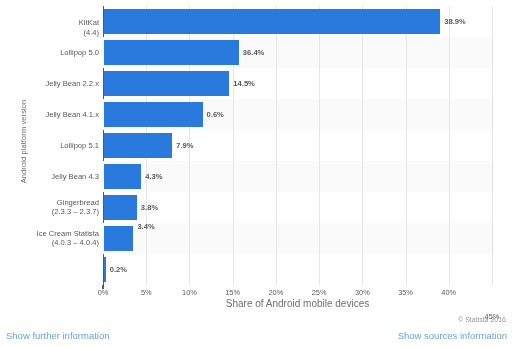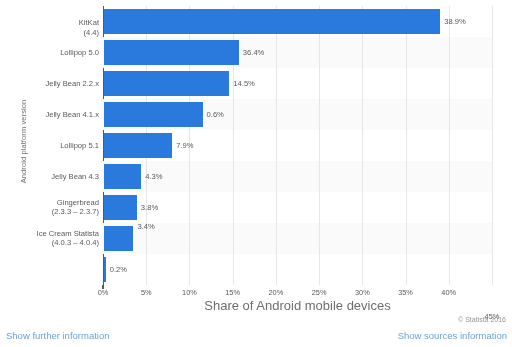--- a/index.html
+++ b/index.html
@@ -65,20 +65,21 @@
     display: block;
   }
 
   
   #plot {
     position: absolute;
     left: 103px;
     top: 6px;
     width: 389px;
     height: 279px;
+    font-weight: bold;
   }
   .row-band {
     position: absolute;
     left: 0;
     width: 389px;
     background: #fafafa;
   }
   .gridline {
     position: absolute;
     top: 0;
@@ -132,21 +133,21 @@
     font-size: 7.4px;
     color: #58595b;
     white-space: nowrap;
   }
   #x-axis-title {
     position: absolute;
     left: 103px;
     top: 298px;
     width: 389px;
     text-align: center;
-    font-size: 13px;
+    font-size: 10px;
     color: #6d6e71;
   }
 
   
   #copyright {
     position: absolute;
     right: 6px;
     top: 316px;
     font-size: 7px;
     color: #939598;

